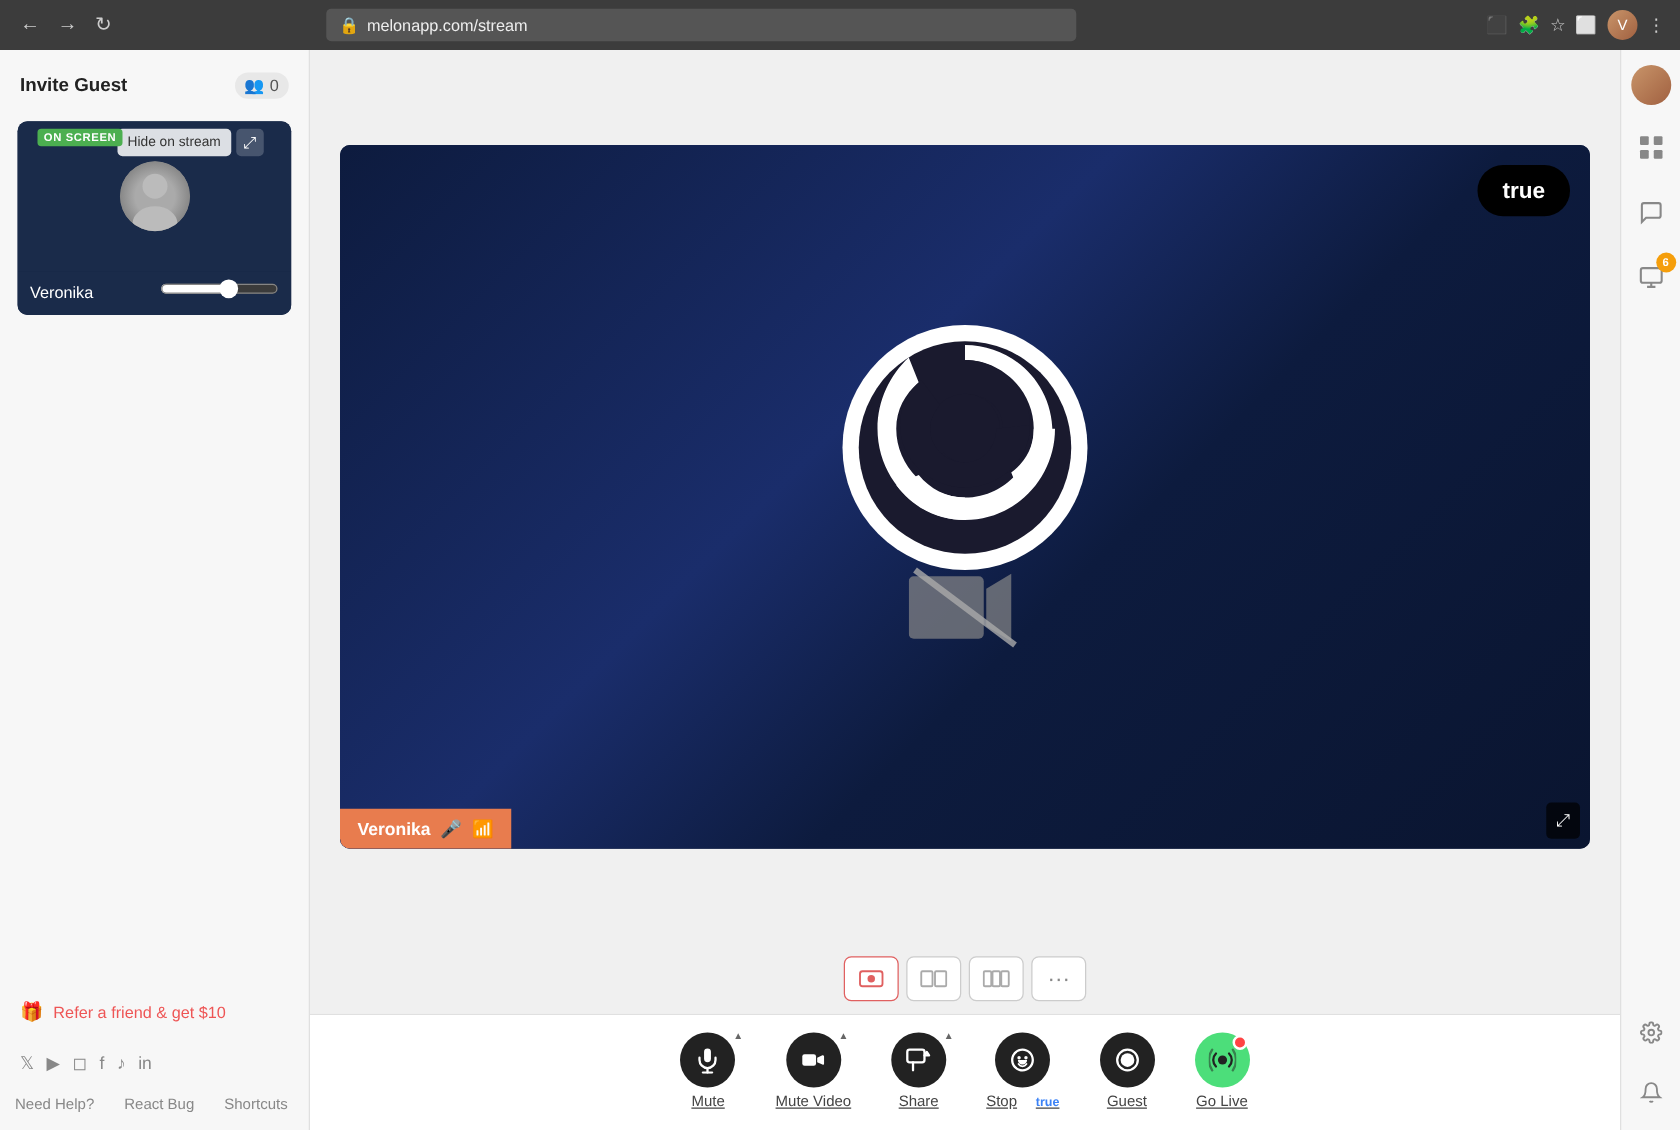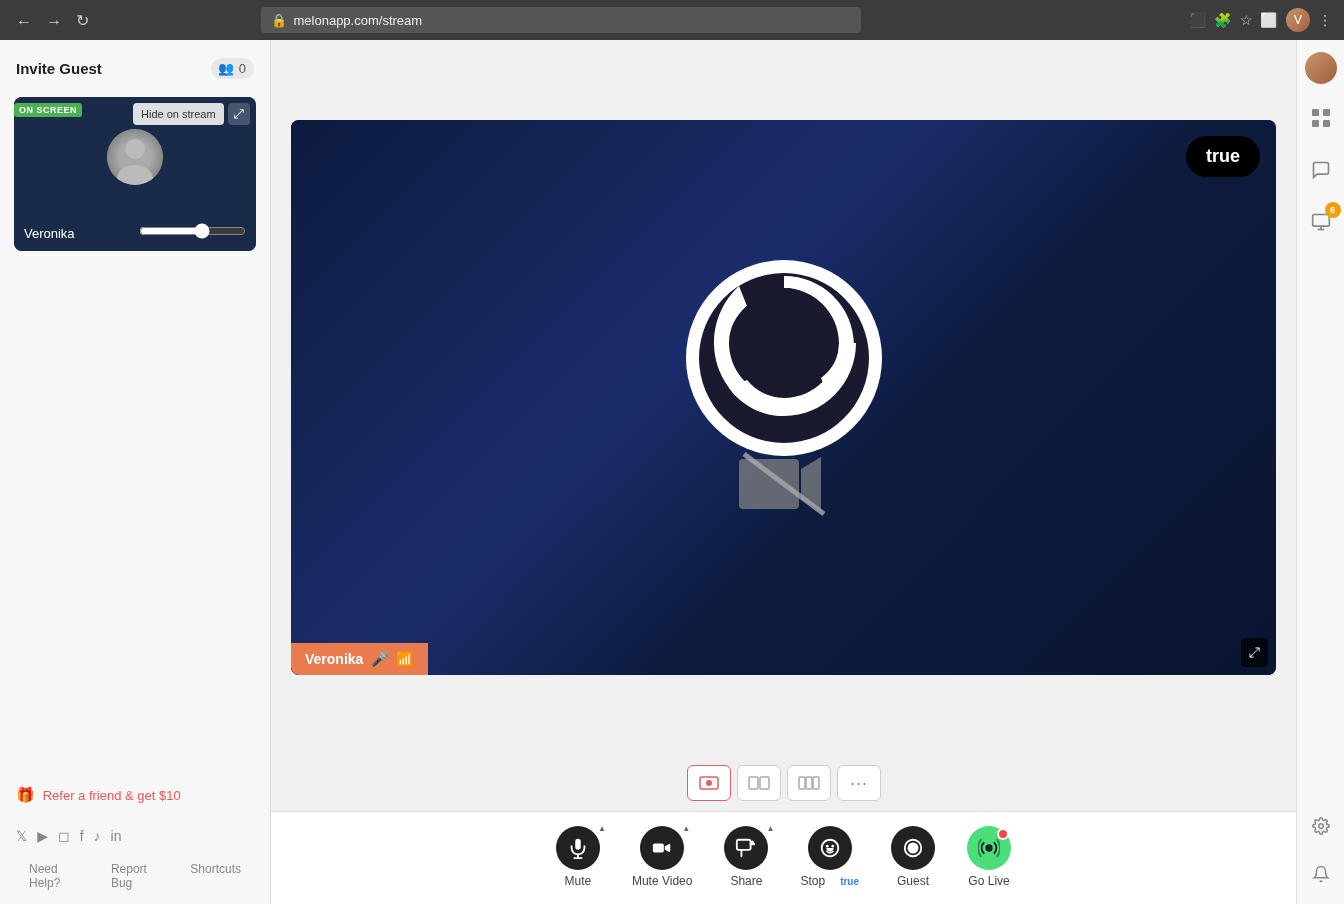--- a/index.html
+++ b/index.html
@@ -12,49 +12,49 @@
     .browser-address-bar { flex: 1; background: #555; border-radius: 4px; height: 26px; display: flex; align-items: center; padding: 0 10px; color: #eee; font-size: 13px; max-width: 600px; margin: 0 auto; }
     .browser-address-bar .lock-icon { margin-right: 6px; color: #aaa; }
     .browser-actions { display: flex; gap: 8px; align-items: center; margin-left: auto; }
     .browser-action-btn { background: none; border: none; color: #ccc; cursor: pointer; font-size: 14px; }
     .browser-avatar { width: 24px; height: 24px; border-radius: 50%; background: #b88; overflow: hidden; display: flex; align-items: center; justify-content: center; font-size: 12px; color: white; }
 
     
     .app { display: flex; flex: 1; overflow: hidden; }
 
     
-    .left-sidebar { width: 271px; background: #f7f7f7; display: flex; flex-direction: column; border-right: 1px solid #e0e0e0; flex-shrink: 0; }
+    .left-sidebar { width: 248px; background: #f7f7f7; display: flex; flex-direction: column; border-right: 1px solid #e0e0e0; flex-shrink: 0; }
     .invite-guest-bar { display: flex; align-items: center; justify-content: space-between; padding: 18px 16px; }
     .invite-guest-label { font-size: 15px; font-weight: 600; color: #222; }
     .invite-guest-count { display: flex; align-items: center; gap: 4px; background: #e8e8e8; border-radius: 12px; padding: 3px 8px; font-size: 13px; color: #555; }
 
     
     .participant-card { margin: 0 14px; background: #1a2b4a; border-radius: 8px; overflow: hidden; position: relative; }
-    .on-screen-badge { position: absolute; top: 6px; left: 0; background: #4caf50; color: white; font-size: 9px; font-weight: 700; padding: 2px 5px; border-radius: 3px; z-index: 2; letter-spacing: 0.5px; }
+    .on-screen-badge { position: absolute; top: 6px; left: 16px; background: #4caf50; color: white; font-size: 9px; font-weight: 700; padding: 2px 5px; border-radius: 3px; z-index: 2; letter-spacing: 0.5px; }
     .participant-video { height: 120px; display: flex; align-items: center; justify-content: center; position: relative; background: #1a2b4a; }
     .participant-avatar { width: 56px; height: 56px; border-radius: 50%; background: #888; display: flex; align-items: center; justify-content: center; overflow: hidden; }
     .participant-avatar-img { width: 100%; height: 100%; background: radial-gradient(circle, #aaa 40%, #666 100%); border-radius: 50%; }
-    .card-overlay-btns { position: absolute; top: 6px; right: 6px; display: flex; gap: 4px; }
+    .card-overlay-btns { position: absolute; top: 6px; right: 22px; display: flex; gap: 4px; }
     .hide-stream-btn { background: rgba(255,255,255,0.85); color: #333; font-size: 11px; border: none; border-radius: 4px; padding: 4px 8px; cursor: pointer; }
     .expand-btn { background: rgba(255,255,255,0.2); border: none; border-radius: 4px; color: white; font-size: 13px; padding: 3px 6px; cursor: pointer; }
     .participant-info { background: #1a2b4a; padding: 6px 10px 8px; display: flex; align-items: center; gap: 8px; }
     .participant-name { color: white; font-size: 13px; flex: 1; }
     .volume-slider-wrap { flex: 1; }
     .volume-slider { width: 100%; accent-color: white; }
 
     
     .refer-bar { margin-top: auto; padding: 14px 16px; display: flex; align-items: center; gap: 8px; color: #e55; font-size: 13px; font-weight: 500; }
     .refer-icon { font-size: 15px; }
 
     
     .social-links { padding: 10px 16px; display: flex; gap: 10px; align-items: center; }
     .social-icon { color: #888; font-size: 14px; cursor: pointer; text-decoration: none; }
 
     
-    .footer-links { padding: 8px 29px 14px; display: flex; gap: 24px; }
+    .footer-links { padding: 8px 12px 14px; display: flex; gap: 24px; }
     .footer-link { color: #888; font-size: 12px; cursor: pointer; text-decoration: none; }
 
     
     .main-content { flex: 1; display: flex; flex-direction: column; background: #f0f0f0; }
 
     
     .video-area { flex: 1; display: flex; align-items: center; justify-content: center; padding: 20px; position: relative; }
     .video-container { width: 100%; max-width: 1000px; border-radius: 8px; overflow: hidden; position: relative; background: #0d1b3e; aspect-ratio: 16/9; }
     .video-bg { width: 100%; height: 100%; background: linear-gradient(135deg, #0d1b3e 0%, #1a2d6b 40%, #0d1b3e 60%, #0a1530 100%); position: relative; display: flex; align-items: center; justify-content: center; }
 
@@ -77,21 +77,21 @@
     .layout-selector { display: flex; justify-content: center; gap: 6px; padding: 10px 0; }
     .layout-btn { width: 44px; height: 36px; border: 1.5px solid #ccc; border-radius: 6px; background: white; cursor: pointer; display: flex; align-items: center; justify-content: center; color: #777; }
     .layout-btn.active { border-color: #e06060; }
     .layout-btn-dots { color: #888; font-size: 18px; }
 
     
     .bottom-toolbar { background: white; border-top: 1px solid #e0e0e0; padding: 14px 0 16px; display: flex; justify-content: center; align-items: center; gap: 32px; flex-shrink: 0; }
     .toolbar-item { display: flex; flex-direction: column; align-items: center; gap: 4px; cursor: pointer; position: relative; }
     .toolbar-icon { width: 44px; height: 44px; background: #222; border-radius: 50%; display: flex; align-items: center; justify-content: center; color: white; font-size: 20px; position: relative; }
     .toolbar-icon.go-live-icon { background: #4cde7a; }
-    .toolbar-label { font-size: 12px; color: #444; font-weight: 500; }
+    .toolbar-label { font-size: 12px; color: #444; font-weight: 500; text-decoration: underline; }
     .toolbar-label .beta-badge { color: #3b82f6; font-size: 10px; font-weight: 600; margin-left: 15px; }
     .toolbar-chevron { position: absolute; top: -2px; right: -6px; font-size: 8px; color: #666; }
     .go-live-active-dot { position: absolute; top: 2px; right: 2px; width: 12px; height: 12px; background: #ff4444; border-radius: 50%; border: 2px solid white; }
 
     
     .right-sidebar { width: 48px; background: #f7f7f7; border-left: 1px solid #e0e0e0; display: flex; flex-direction: column; align-items: center; padding: 12px 0; gap: 16px; flex-shrink: 0; }
     .right-sidebar-btn { width: 36px; height: 36px; background: none; border: none; border-radius: 6px; display: flex; align-items: center; justify-content: center; color: #888; cursor: pointer; font-size: 18px; position: relative; }
     .notification-badge { position: absolute; top: -2px; right: -2px; background: #f59e0b; color: white; font-size: 9px; font-weight: 700; width: 16px; height: 16px; border-radius: 50%; display: flex; align-items: center; justify-content: center; }
     .right-sidebar-avatar { width: 32px; height: 32px; border-radius: 50%; background: #b88; overflow: hidden; }
     .right-sidebar-bottom { margin-top: auto; display: flex; flex-direction: column; align-items: center; gap: 12px; }
@@ -167,21 +167,21 @@
       <span class="social-icon">𝕏</span>
       <span class="social-icon">▶</span>
       <span class="social-icon">◻</span>
       <span class="social-icon">f</span>
       <span class="social-icon">♪</span>
       <span class="social-icon">in</span>
     </div>
 
     <div class="footer-links">
       <a class="footer-link">Need Help?</a>
-      <a class="footer-link">Report Bug</a>
+      <a class="footer-link">React Bug</a>
       <a class="footer-link">Shortcuts</a>
     </div>
   </div>
 
   <div class="main-content">
 
     <div class="video-area">
       <div class="video-container">
         <div class="video-bg">
 

